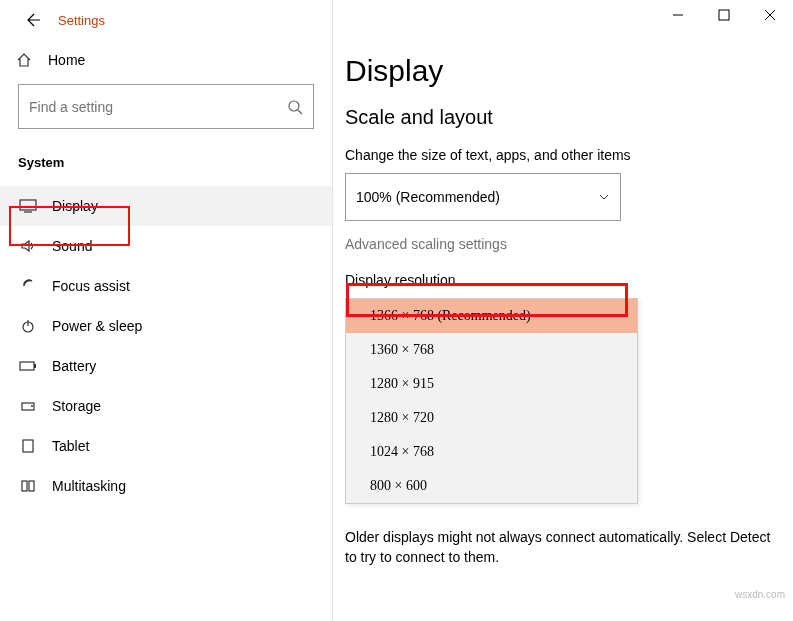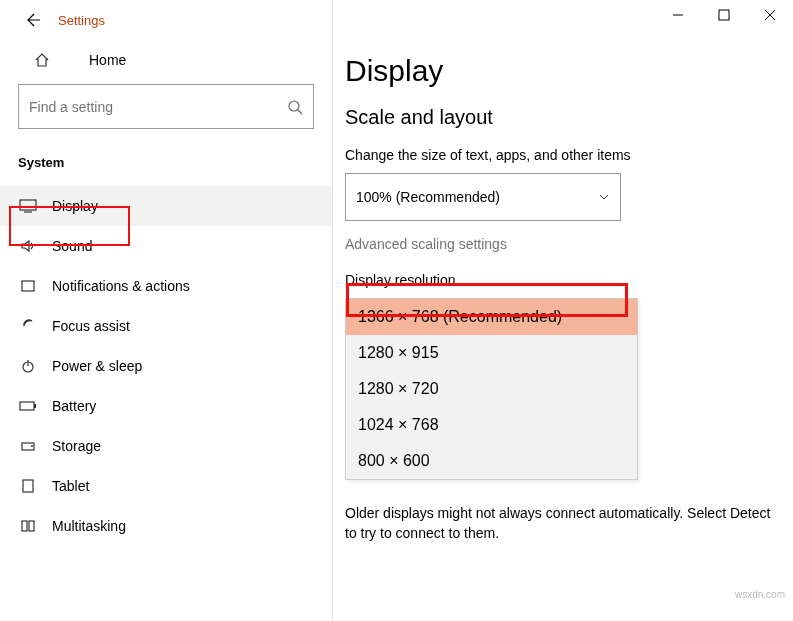--- a/index.html
+++ b/index.html
@@ -2,21 +2,21 @@
 <html><head>
   <meta charset="utf-8">
   <style>
     * { margin: 0; padding: 0; box-sizing: border-box; font-family: "Segoe UI", Arial, sans-serif; }
     body { width: 793px; height: 621px; background: #fff; overflow: hidden; position: relative; }
     .window { display: flex; height: 100%; }
     .sidebar { width: 333px; background: #fff; border-right: 1px solid #e5e5e5; display: flex; flex-direction: column; }
     .titlebar { display: flex; align-items: center; height: 40px; padding-left: 18px; }
     .back-btn { width: 32px; height: 32px; display: flex; align-items: center; justify-content: center; cursor: pointer; }
     .title { font-size: 13px; margin-left: 8px; color: #c2410c; }
-    .home-row { display: flex; align-items: center; padding: 12px 32px; cursor: pointer; gap: 23px; }
+    .home-row { display: flex; align-items: center; padding: 12px 14px; cursor: pointer; }
     .home-row .icon { width: 20px; display: flex; justify-content: center; }
     .home-row .label { margin-left: 14px; font-size: 14px; }
     .search-box { margin: 4px 18px 18px 18px; height: 45px; border: 1px solid #999; display: flex; align-items: center; padding: 0 10px; }
     .search-box input { flex: 1; border: none; outline: none; font-size: 14px; color: #666; }
     .search-icon { color: #666; }
     .section-label { font-size: 13px; font-weight: 600; padding: 8px 18px 16px 18px; }
     .nav-item { display: flex; align-items: center; padding: 12px 18px; cursor: pointer; position: relative; }
     .nav-item .icon { width: 20px; display: flex; justify-content: center; color: #333; }
     .nav-item .label { margin-left: 14px; font-size: 14px; color: #000; }
     .nav-item.active { background: #f2f2f2; }
@@ -24,21 +24,21 @@
     .main { flex: 1; padding: 26px 16px 0 12px; position: relative; }
     .winctl { position: absolute; top: 0; right: 0; display: flex; }
     .winctl div { width: 46px; height: 30px; display: flex; align-items: center; justify-content: center; cursor: pointer; }
     .page-title { font-size: 30px; font-weight: 400; margin-bottom: 18px; margin-top: 28px; }
     .subhead { font-size: 20px; font-weight: 400; margin-bottom: 18px; }
     .field-label { font-size: 14px; margin-bottom: 10px; }
     .combo { width: 276px; height: 48px; border: 1px solid #999; display: flex; align-items: center; justify-content: space-between; padding: 0 10px; font-size: 14px; margin-bottom: 14px; cursor: pointer; }
     .link { color: #737373; font-size: 14px; cursor: pointer; display: inline-block; margin-bottom: 20px; }
     .res-box { position: absolute; left: 346px; top: 283px; width: 282px; border: 3px solid #e11; pointer-events: none; height: 34px; }
     .dropdown { width: 293px; border: 1px solid #ccc; background: #f2f2f2; margin-top: 0; box-shadow: 2px 2px 4px rgba(0,0,0,0.08); }
-    .dropdown-item { padding: 9px 12px; font-size: 16px; cursor: pointer; }
+    .dropdown-item { padding: 9px 24px; font-size: 14px; cursor: pointer; font-family: Liberation Serif, serif; }
     .dropdown-item.selected { background: #f4b59a; }
     .help-text { font-size: 14px; margin-top: 24px; line-height: 1.4; }
     .btn { display: inline-block; background: #ddd; padding: 8px 20px; font-size: 14px; cursor: pointer; border: none; }
     .watermark { position: absolute; right: 8px; bottom: 21px; font-size: 10px; color: #bbb; }
     svg { display: block; }
   </style>
 </head>
 <body>
 
 <div class="window">
@@ -86,28 +86,20 @@
       <span class="icon">
           <svg width="16" height="16" viewBox="0 0 16 16">
             <path d="M2 6 H5 L9 3 V13 L5 10 H2 Z M11 5 Q14 8 11 11" stroke="#333" stroke-width="1.2" fill="none"></path>
           </svg>
         </span>
       <span class="label">Sound</span>
     </div>
     <div class="nav-item">
       <span class="icon">
           <svg width="16" height="16" viewBox="0 0 16 16">
-            <rect x="2" y="3" width="12" height="10" stroke="#333" stroke-width="1.2" fill="none"></rect>
-          </svg>
-        </span>
-      <span class="label">Notifications &amp; actions</span>
-    </div>
-    <div class="nav-item">
-      <span class="icon">
-          <svg width="16" height="16" viewBox="0 0 16 16">
             <path d="M4 8 A6 6 0 0 1 12 3 A5 5 0 0 0 4 8" stroke="#333" stroke-width="1.2" fill="none"></path>
           </svg>
         </span>
       <span class="label">Focus assist</span>
     </div>
     <div class="nav-item">
       <span class="icon">
           <svg width="16" height="16" viewBox="0 0 16 16">
             <circle cx="8" cy="9" r="5" stroke="#333" stroke-width="1.2" fill="none"></circle>
             <line x1="8" y1="2" x2="8" y2="8" stroke="#333" stroke-width="1.2"></line>
@@ -184,20 +176,21 @@
           </svg>
         </span>
     </div>
 
     <span class="link">Advanced scaling settings</span>
 
     <div class="field-label">Display resolution</div>
 
     <div class="dropdown">
       <div class="dropdown-item selected">1366 × 768 (Recommended)</div>
+      <div class="dropdown-item">1360 × 768</div>
       <div class="dropdown-item">1280 × 915</div>
       <div class="dropdown-item">1280 × 720</div>
       <div class="dropdown-item">1024 × 768</div>
       <div class="dropdown-item">800 × 600</div>
     </div>
 
     <div class="help-text">Older displays might not always connect automatically. Select Detect to try to connect to them.</div>
   </div>
 
   <div class="red-box"></div>

